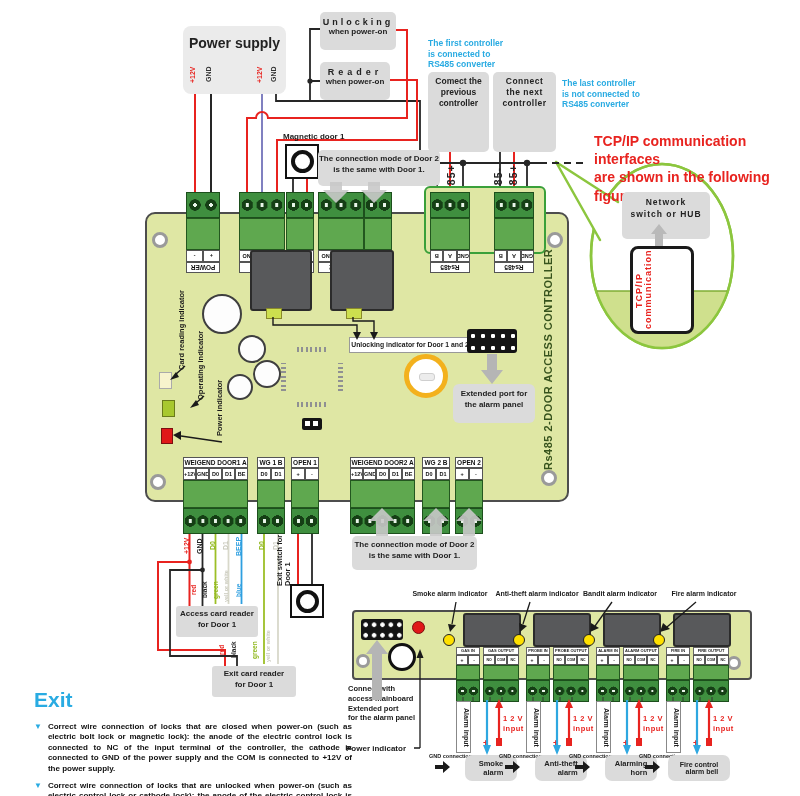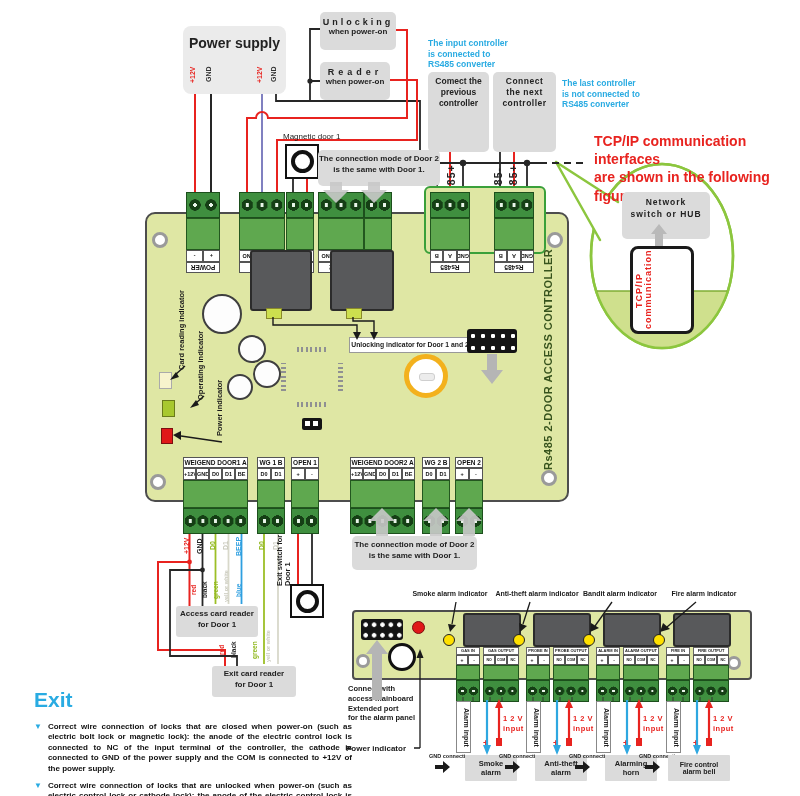--- a/index.html
+++ b/index.html
@@ -35,21 +35,21 @@
   .redtext{color:#e8231f;font-weight:bold;}
   .wlabel{font-weight:bold;font-size:7px;width:12px;text-align:center;}
   .clabel{font-weight:bold;font-size:6.5px;width:11px;text-align:center;}
   .whitebox{background:#fff;border:1px solid #999;}
   .tlbl{background:#fff;border:0.5px solid #666;font-size:4px;font-weight:bold;line-height:6px;
         text-align:center;overflow:hidden;color:#222;white-space:nowrap;}
   .apin{flex:1;background:#fff;border:0.5px solid #555;font-size:5px;font-weight:bold;
         text-align:center;line-height:8px;color:#111;overflow:hidden;font-style:normal;}
   .ainp{background:#fff;border:1px solid #888;writing-mode:vertical-rl;font-size:7px;
         font-weight:bold;text-align:center;color:#222;line-height:1;}
-  .dev{background:#dbdbdb;border-radius:1px;font-size:7.5px;font-weight:bold;text-align:center;
+  .dev{background:#dbdbdb;border-radius:7px;font-size:7.5px;font-weight:bold;text-align:right;
        color:#222;display:flex;align-items:center;justify-content:center;}
   .cpu{background:#b9babc;border:2px solid #8f9093;display:flex;align-items:center;justify-content:center;
        color:#8a8b8d;font-weight:bold;font-size:13px;letter-spacing:1px;}
   .pinstrip-h{background:repeating-linear-gradient(90deg,#8f9093 0 2px,rgba(0,0,0,0) 2px 4.5px);}
   .pinstrip-v{background:repeating-linear-gradient(0deg,#8f9093 0 2px,rgba(0,0,0,0) 2px 4.5px);}
   .nrow{display:flex;gap:6px;margin-bottom:7px;}
   .ntext{margin:0;font-size:8px;font-weight:bold;color:#111;text-align:justify;line-height:1.3;}
   .tri{color:#29abe2;font-size:8px;line-height:10px;}
 </style>
 </head>
@@ -115,21 +115,21 @@
 
   <div class="abs gbox z2" style="left:320px;top:12px;width:76px;height:38px;">
     <div style="font-size:9px;letter-spacing:3px;padding-top:5px;">Unlocking</div>
     <div style="font-size:8px;">when power-on</div>
   </div>
   <div class="abs gbox z2" style="left:320px;top:62px;width:70px;height:38px;">
     <div style="font-size:9px;letter-spacing:4px;padding-top:5px;">Reader</div>
     <div style="font-size:8px;">when power-on</div>
   </div>
 
-  <div class="abs bluetext pre z2" style="left:428px;top:38px;font-size:8.5px;line-height:1.25;">The input controller
+  <div class="abs bluetext pre z2" style="left:428px;top:38px;font-size:8.5px;line-height:1.25;">The first controller
 is connected  to
 RS485 converter</div>
   <div class="abs gbox pre z2" style="left:428px;top:72px;width:61px;height:76px;font-size:8.5px;line-height:1.3;padding-top:4px;">Comect the
 previous
 controller</div>
   <div class="abs gbox pre z2" style="left:493px;top:72px;width:63px;height:76px;font-size:8.5px;line-height:1.3;padding-top:4px;letter-spacing:0.5px;">Connect
 the  next
 controller</div>
   <div class="abs vup z2" style="left:430px;top:108px;height:84px;font-size:10.5px;font-weight:bold;color:#222;letter-spacing:1px;">485-</div>
   <div class="abs vup z2" style="left:446px;top:108px;height:84px;font-size:10.5px;font-weight:bold;color:#222;letter-spacing:1px;">485+</div>
@@ -139,21 +139,21 @@
 is not connected to
 RS485 converter</div>
   <div class="abs redtext pre z2" style="left:594px;top:132px;font-size:14px;line-height:1.3;">TCP/IP communication interfaces
 are shown in the following figure</div>
 
   <div class="abs gbox pre z2" style="left:622px;top:192px;width:88px;height:42px;font-size:8.5px;line-height:1.4;padding-top:5px;letter-spacing:1px;">Network
 switch or HUB</div>
   <div class="abs z2 vup pre" style="left:630px;top:246px;width:54px;height:78px;background:#fff;border:3px solid #1a1a1a;border-radius:8px;color:#e8231f;font-weight:bold;font-size:9px;text-align:center;letter-spacing:1px;padding:2px;">TCP/IP
 communication</div>
 
-  <div class="abs z2" style="left:283px;top:132px;font-size:8px;font-weight:normal;">Magnetic door 1</div>
+  <div class="abs z2" style="left:283px;top:132px;font-size:8px;font-weight:bold;">Magnetic door 1</div>
   <div class="abs sw z2" style="left:285px;top:144px;width:30px;height:31px;">
     <div class="ring" style="margin:4px auto;width:15px;height:15px;"></div>
   </div>
   <div class="abs gbox pre z2" style="left:318px;top:150px;width:122px;height:32px;font-size:8px;line-height:1.35;padding-top:4px;">The connection mode of Door 2
 is the same with Door 1.</div>
 
   <div class="abs board z2" style="left:145px;top:212px;width:420px;height:286px;"></div>
   <div class="abs z2" style="left:424px;top:186px;width:118px;height:64px;background:#dfe7a4;border:2px solid #3aa03a;border-radius:6px;"></div>
   <div class="abs hole z2" style="left:152px;top:232px;width:10px;height:10px;"></div>
   <div class="abs hole z2" style="left:547px;top:232px;width:10px;height:10px;"></div>
@@ -248,20 +248,22 @@
   <div class="abs z2" style="left:302px;top:418px;width:20px;height:12px;background:#141414;border-radius:2px;">
     <span class="abs" style="left:3px;top:3px;width:5px;height:5px;background:#fff;"></span>
     <span class="abs" style="left:11px;top:3px;width:5px;height:5px;background:#fff;"></span>
   </div>
 
   <div class="abs z2" style="left:404px;top:354px;width:34px;height:34px;border-radius:50%;border:5px solid #f3b11d;background:#fff;">
     <span class="abs" style="left:10px;top:14px;width:14px;height:6px;background:#ececec;border:1px solid #cfcfcf;border-radius:3px;"></span>
   </div>
 
   <div class="abs conn z2" style="left:467px;top:329px;width:50px;height:24px;background-size:10px 12px;background-position:1px 1px;"></div>
+  <div class="abs gbox pre z2" style="left:453px;top:384px;width:82px;height:34px;font-size:8px;line-height:1.35;padding-top:5px;border-radius:6px;">Extended port for
+the alarm panel</div>
 
 
   <div class="abs z2" style="left:159px;top:372px;width:11px;height:15px;background:#f7f3cd;border:1px solid #aaa;"></div>
   <div class="abs z2" style="left:162px;top:400px;width:11px;height:15px;background:#a8c82e;border:1px solid #6a7a1a;"></div>
   <div class="abs z2" style="left:161px;top:428px;width:10px;height:14px;background:#e01818;border:1px solid #7a1010;"></div>
   <div class="abs vup z2" style="left:178px;top:286px;height:84px;font-size:7.5px;font-weight:bold;">Card reading indicator</div>
   <div class="abs vup z2" style="left:197px;top:322px;height:78px;font-size:7.5px;font-weight:bold;">Operating indicator</div>
   <div class="abs vup z2" style="left:216px;top:368px;height:68px;font-size:7.5px;font-weight:bold;">Power indicator</div>
 
   <div class="term" style="left:183px;top:457px;width:65px;">

